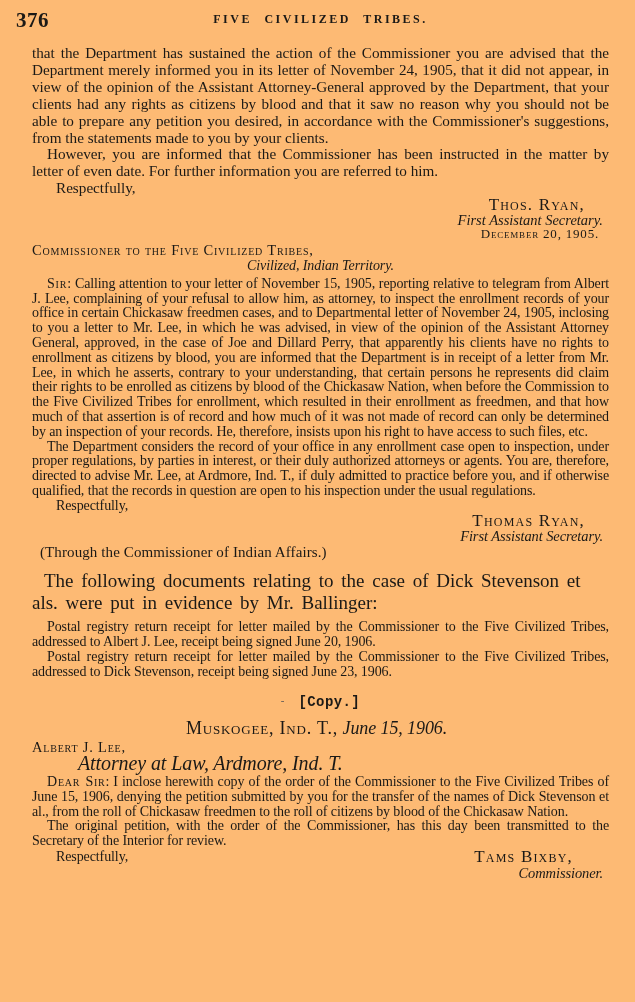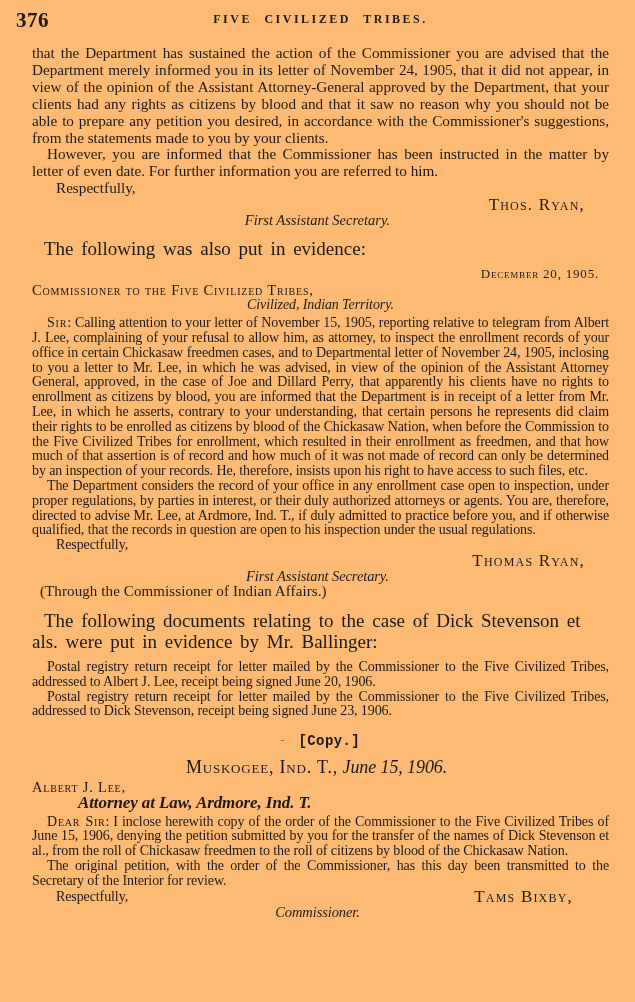--- a/index.html
+++ b/index.html
@@ -50,21 +50,20 @@
   .sig-name {
     font-variant: small-caps;
     font-size: 17px;
     letter-spacing: 1.2px;
     padding-right: 24px;
   }
   .sig-title {
     font-style: italic;
     font-size: 14.5px;
     padding-right: 6px;
-    text-align: center;
   }
   
   .evidence-heading {
     font-size: 19px;
     font-weight: normal;
     word-spacing: 3px;
     line-height: 21.5px;
     text-indent: 12px;
     margin: 11px 0 7px 0;
   }
@@ -79,21 +78,21 @@
   .place { text-align: center; font-style: italic; margin: 1px 0 3px 0; }
   .routing { font-size: 15px; margin: 1px 0 0 8px; letter-spacing: 0.1px; }
   
   .copy-line { text-align: center; margin: 14px 0 11px 0; font-size: 14px; }
   .copy-prefix { color: #555; margin-right: 14px; font-size: 11px; vertical-align: 2px; }
   .copy-label { font-weight: 600; letter-spacing: 0.4px; font-family: Liberation Mono, monospace; }
   
   .dateline2 { text-align: center; padding-right: 8px; margin-bottom: 5px; font-size: 18px; }
   .dateline2 .sc { letter-spacing: 0.8px; }
   .addr-name { font-size: 14.5px; letter-spacing: 0.8px; }
-  .addr-title { margin: 1px 0 4px 46px; font-size: 17px; font-weight: bold; }
+  .addr-title { margin: 1px 0 4px 46px; font-size: 20px; }
   .final-row { display: flex; justify-content: space-between; margin-top: 1px; }
   .final-row .closing-inline { margin-left: 24px; }
   .final-row .sig-name { padding-right: 36px; }
 </style>
 </head>
 <body>
 
 <div class="page">
 
   <header class="page-head">
@@ -104,21 +103,20 @@
   <section class="main">
     <p class="just">that the Department has sustained the action of the Commissioner you are advised that the Department merely informed you in its letter of November 24, 1905, that it did not appear, in view of the opinion of the Assistant Attorney-General approved by the Department, that your clients had any rights as citizens by blood and that it saw no reason why you should not be able to prepare any petition you desired, in accordance with the Commissioner's suggestions, from the statements made to you by your clients.</p>
     <p class="just indent">However, you are informed that the Commissioner has been instructed in the matter by letter of even date.  For further information you are referred to him.</p>
     <p class="closing">Respectfully,</p>
     <div class="sig">
       <div class="sig-name">Thos. Ryan,</div>
       <div class="sig-title">First Assistant Secretary.</div>
     </div>
   </section>
 
-  <h2 class="evidence-heading">The following was also put in evidence:</h2>
 
   <section class="small">
     <p class="date-line sc">December 20, 1905.</p>
     <p class="addressee sc">Commissioner to the Five Civilized Tribes,</p>
     <p class="place">Civilized, Indian Territory.</p>
     <p class="just indent"><span class="sc sal">Sir:</span><span>Calling attention to your letter of November 15, 1905, reporting relative to telegram from Albert J. Lee, complaining of your refusal to allow him, as attorney, to inspect the enrollment records of your office in certain Chickasaw freedmen cases, and to Departmental letter of November 24, 1905, inclosing to you a letter to Mr. Lee, in which he was advised, in view of the opinion of the Assistant Attorney General, approved, in the case of Joe and Dillard Perry, that apparently his clients have no rights to enrollment as citizens by blood, you are informed that the Department is in receipt of a letter from Mr. Lee, in which he asserts, contrary to your understanding, that certain persons he represents did claim their rights to be enrolled as citizens by blood of the Chickasaw Nation, when before the Commission to the Five Civilized Tribes for enrollment, which resulted in their enrollment as freedmen, and that how much of that assertion is of record and how much of it was not made of record can only be determined by an inspection of your records.  He, therefore, insists upon his right to have access to such files, etc.</span></p>
     <p class="just indent">The Department considers the record of your office in any enrollment case open to inspection, under proper regulations, by parties in interest, or their duly authorized attorneys or agents.  You are, therefore, directed to advise Mr. Lee, at Ardmore, Ind. T., if duly admitted to practice before you, and if otherwise qualified, that the records in question are open to his inspection under the usual regulations.</p>
     <p class="closing">Respectfully,</p>
     <div class="sig">
       <div class="sig-name">Thomas Ryan,</div>

